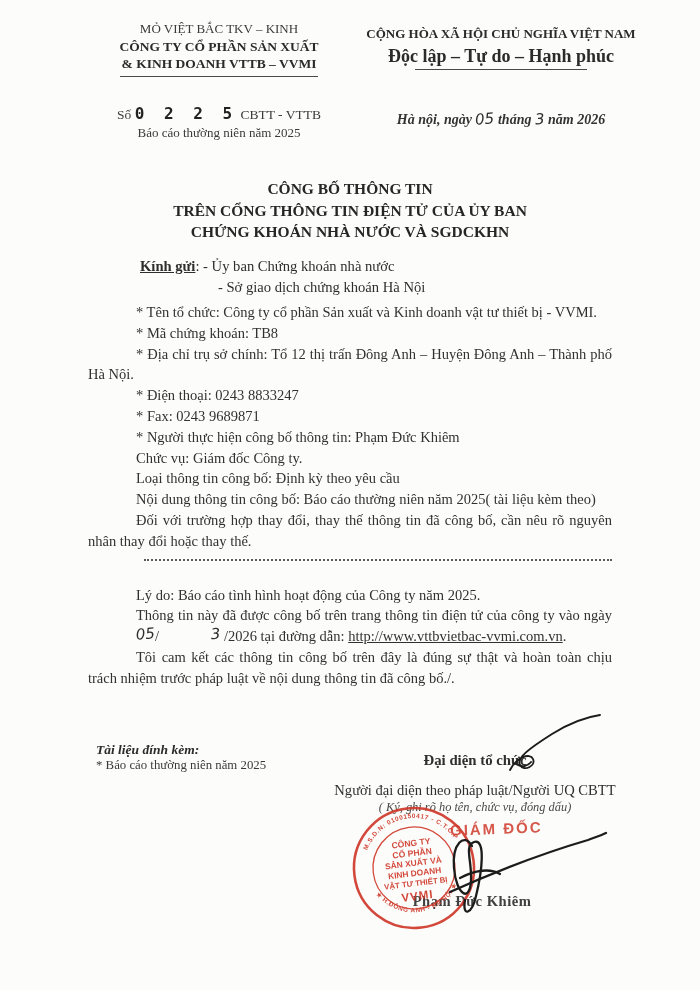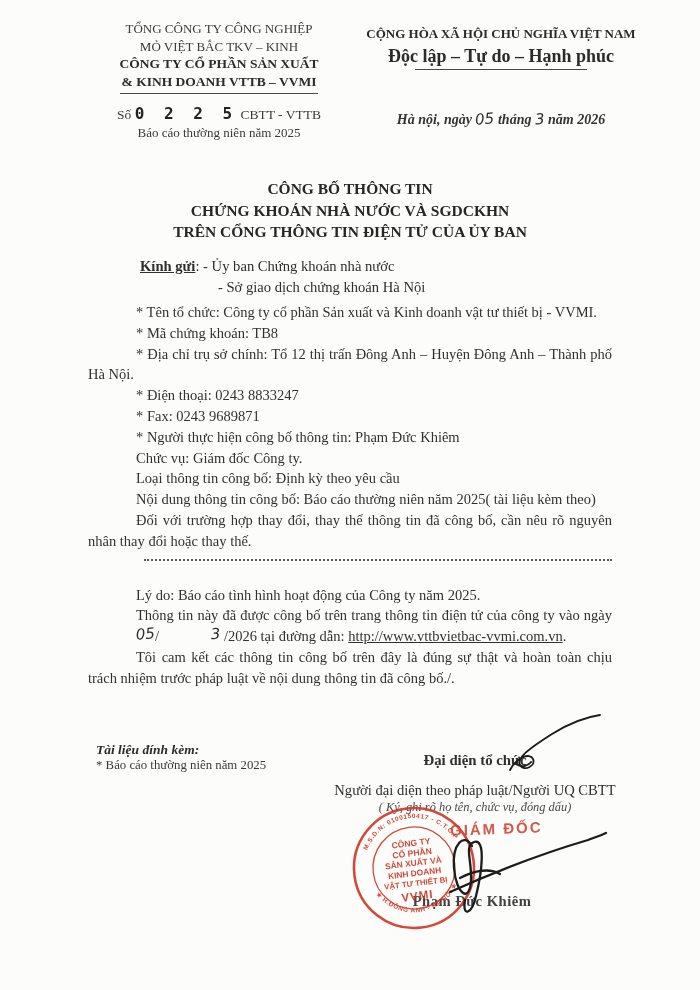--- a/index.html
+++ b/index.html
@@ -58,21 +58,20 @@
   .stamp-svg{position:absolute;left:350px;top:804px;transform:rotate(-7deg);opacity:.92;}
   .sign-svg{position:absolute;left:420px;top:800px;}
   .flourish-svg{position:absolute;left:500px;top:712px;}
 </style>
 </head>
 <body>
 
 <div class="page">
 
   <div class="org">
-    <div>TỔNG CÔNG TY CÔNG NGHIỆP</div>
     <div>MỎ VIỆT BẮC TKV – KINH</div>
     <div class="b">CÔNG TY CỔ PHẦN SẢN XUẤT</div>
     <div class="b">&amp; KINH DOANH VTTB – VVMI</div>
     <div class="org-rule"></div>
   </div>
 
   <div class="doc-no">
     <div>
       <span>Số</span>
       <span class="stamp-num">0 2 2 5</span>
@@ -90,22 +89,22 @@
   <div class="dateline">
     <span>Hà nội, ngày</span>
     <span class="hw">05</span>
     <span>tháng</span>
     <span class="hw">3</span>
     <span>năm 2026</span>
   </div>
 
   <div class="title">
     <div>CÔNG BỐ THÔNG TIN</div>
+    <div>TRÊN CỔNG THÔNG TIN ĐIỆN TỬ  CỦA ỦY BAN</div>
     <div>CHỨNG KHOÁN NHÀ NƯỚC VÀ SGDCKHN</div>
-    <div>TRÊN CỔNG THÔNG TIN ĐIỆN TỬ  CỦA ỦY BAN</div>
   </div>
 
   <div class="recipients">
     <div>
       <span class="kg-label">Kính gửi</span><span>: </span>
       <span>- Ủy ban Chứng khoán nhà nước</span>
     </div>
     <div class="kg-l2">- Sở giao dịch chứng khoán Hà Nội</div>
   </div>
 

